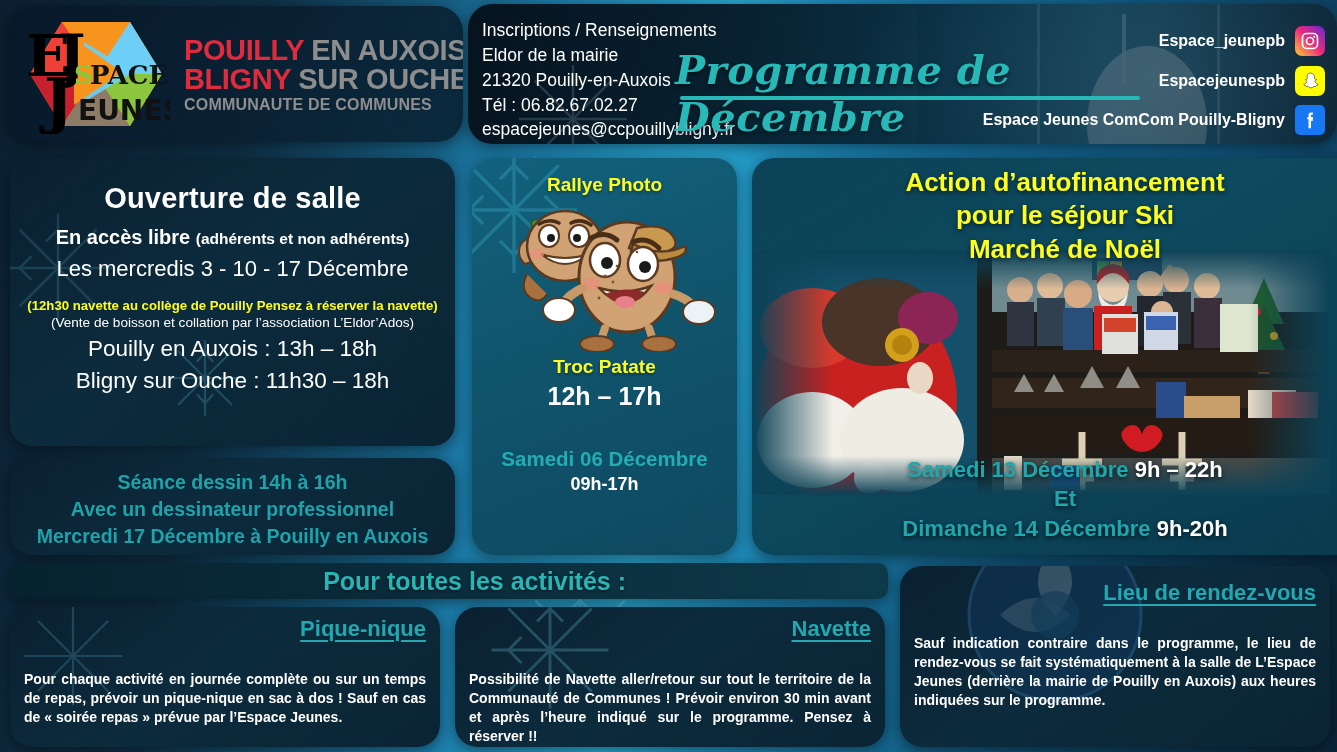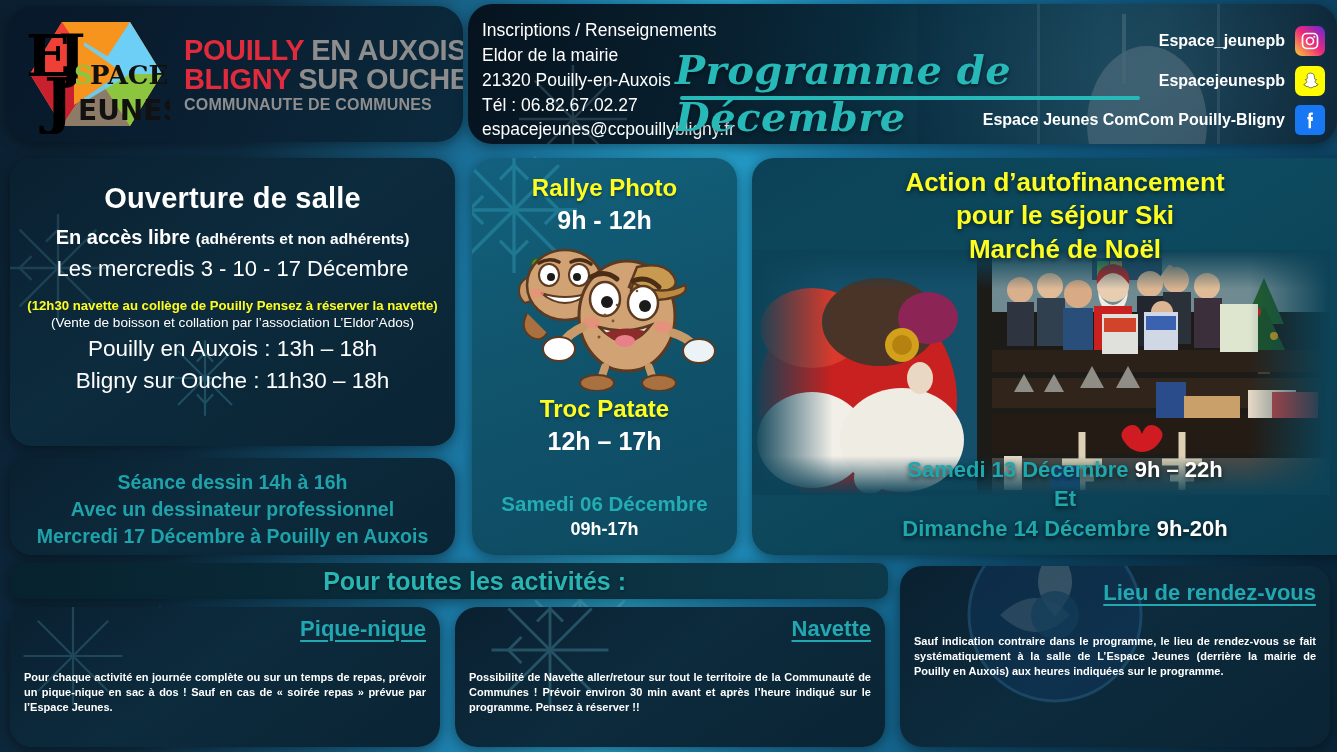--- a/index.html
+++ b/index.html
@@ -79,21 +79,21 @@
   .t-ouv-hours{ color:#fff; font-size:22.5px; margin-top:6px; }
 
   #panel-dessin{ left:10px; top:458px; width:445px; height:97px; }
   #panel-dessin .panel-inner{ padding-top:11px; text-align:center; }
   .t-dessin{ color:#1ea3ab; font-size:19.5px; font-weight:bold; line-height:1.38; }
 
   
   #panel-rallye{ left:472px; top:158px; width:265px; height:397px;
     background:linear-gradient(160deg,#12617e 0%, #11576f 35%, #0f4f67 70%, #0e4a60 100%); }
   #panel-rallye .panel-inner{ text-align:center; padding-top:16px; }
-  .t-yellow-big{ color:#fdfd21; font-size:24px; font-weight:bold; text-shadow:0 2px 3px rgba(0,0,0,.35);}
+  .t-yellow-big{ color:#fdfd21; font-size:19px; font-weight:bold; text-shadow:0 2px 3px rgba(0,0,0,.35);}
   .t-white-big{ color:#fff; font-size:25px; font-weight:bold; margin-top:4px;}
   .t-teal-date{ color:#23adb3; font-size:20.5px; font-weight:bold;}
   .t-white-small{ color:#fff; font-size:18px; font-weight:bold; margin-top:3px;}
   #potato-art{ width:235px; height:150px; margin:6px auto 0; position:relative; }
 
   
   #panel-autofinancement{ left:752px; top:158px; width:626px; height:397px;
     background:linear-gradient(150deg,#0c4257 0%, #0d4a5f 40%, #0a3a4e 100%); }
   .photo-bg{ position:absolute; left:0; top:92px; width:100%; height:245px; z-index:1; overflow:hidden; }
   .t-auto-title{ position:relative; z-index:4; text-align:center; padding-top:8px;
@@ -107,21 +107,21 @@
     background:linear-gradient(90deg,#07222f 0%, #0b2e3d 55%, #0d3a4a 100%); }
   .t-banner{ color:#2ab5b5; font-size:25px; font-weight:bold; text-align:right; padding-right:262px; line-height:36px;
      text-shadow:0 1px 3px rgba(0,0,0,.55); }
 
   #panel-pique-nique{ left:10px; top:607px; width:430px; height:140px; }
   #panel-navette{ left:455px; top:607px; width:430px; height:140px; }
   #panel-lieu{ left:900px; top:566px; width:430px; height:181px; }
   .card-inner{ padding:9px 14px 0; }
   .card-title{ color:#21a8b0; font-size:22px; font-weight:bold; text-align:right;
     text-decoration:underline; text-underline-offset:4px; margin-bottom:4px;}
-  .card-body{ color:#fff; font-size:11px; font-weight:bold; line-height:1.36; text-align:justify;margin-top:28px; }
+  .card-body{ color:#fff; font-size:14px; font-weight:bold; line-height:1.36; text-align:justify;margin-top:28px; }
 </style>
 </head>
 <body>
 
 <div class="poster">
 
   <div class="flake" style="left:470px;top:150px;">
     <svg width="130" height="130" viewBox="0 0 100 100">
       <g stroke="#7fe3ef" stroke-width="2.2" fill="none">
         <line x1="50" y1="5" x2="50" y2="95"></line>
@@ -322,21 +322,20 @@
             <line x1="5" y1="50" x2="95" y2="50"></line>
         <line x1="18" y1="18" x2="82" y2="82"></line>
             <line x1="82" y1="18" x2="18" y2="82"></line>
         <path d="M50 18 L40 28 M50 18 L60 28 M50 82 L40 72 M50 82 L60 72"></path>
         <path d="M18 50 L28 40 M18 50 L28 60 M82 50 L72 40 M82 50 L72 60"></path>
           </g>
         </svg>
     </div>
     <div class="panel-inner">
       <div class="t-yellow-big">Rallye Photo</div>
-      <div class="t-white-big">9h - 12h</div>
 
       <div id="potato-art">
         <svg width="235" height="150" viewBox="0 0 235 150">
 
           <g>
             <path d="M38 62 C30 55 30 44 38 38 C44 34 50 37 52 42 C55 38 60 40 59 46 C58 52 50 57 44 60 Z" fill="#c89a6a" stroke="#5b3a21" stroke-width="2"></path>
             <path d="M46 28 C42 22 46 16 52 18 C56 19 56 25 52 28 Z" fill="#4e9a35" stroke="#2f5c1f" stroke-width="1.5"></path>
             <ellipse cx="78" cy="44" rx="38" ry="35" fill="#d1a273" stroke="#5b3a21" stroke-width="2.5"></ellipse>
             <ellipse cx="62" cy="34" rx="10" ry="11" fill="#fff" stroke="#5b3a21" stroke-width="2"></ellipse>
             <ellipse cx="92" cy="34" rx="10" ry="11" fill="#fff" stroke="#5b3a21" stroke-width="2"></ellipse>

